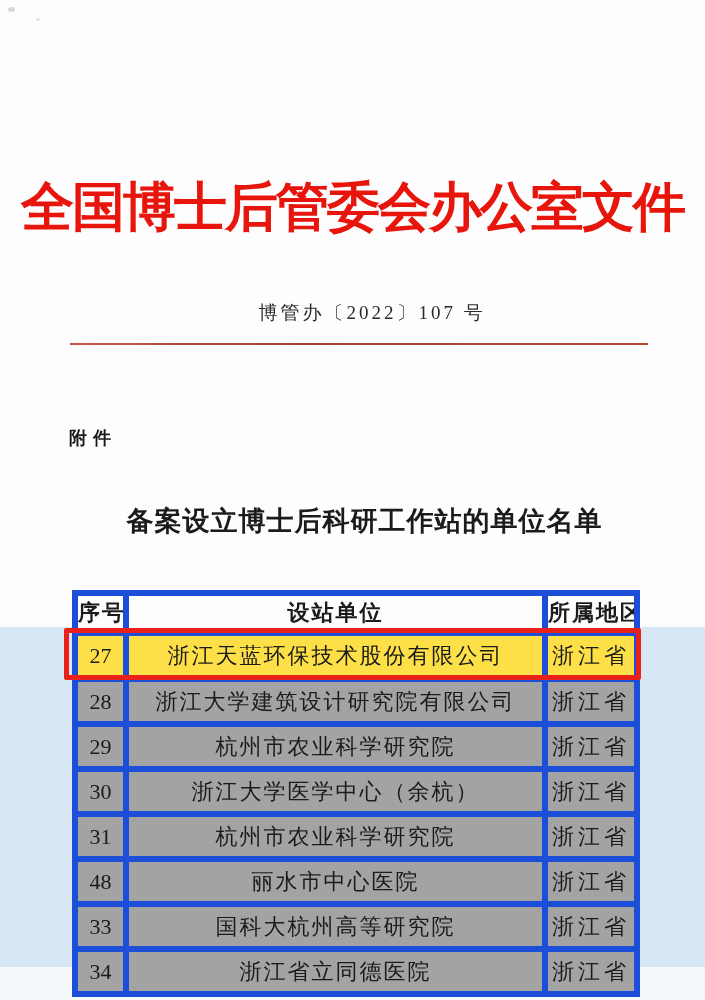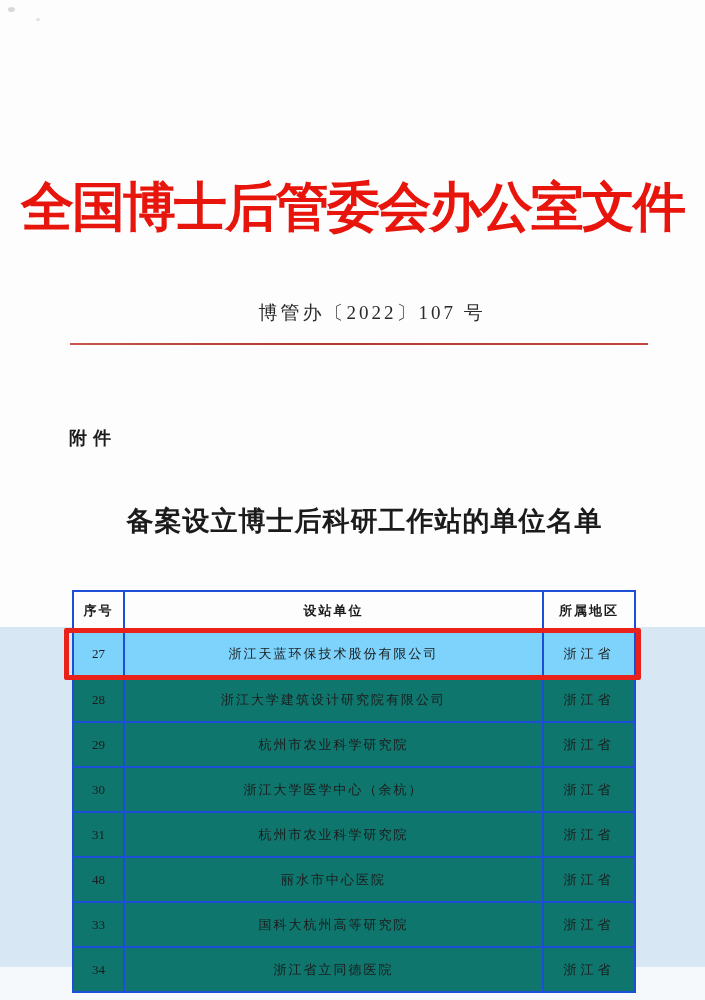--- a/index.html
+++ b/index.html
@@ -80,31 +80,31 @@
     left: 72px; top: 590px;
     width: 562px;
     border-collapse: collapse;
     table-layout: fixed;
     z-index: 2;
   }
   table.units col.c-no { width: 51px; }
   table.units col.c-unit { width: 419px; }
   table.units col.c-region { width: 92px; }
   table.units th, table.units td {
-    border: 2px solid #1d4ed8;
+    border: 6px solid #1d4ed8;
     text-align: center;
     vertical-align: middle;
-    font-size: 13px;
+    font-size: 22px;
     overflow: hidden;
     white-space: nowrap;
   }
   table.units thead tr { height: 40px; background: #fdfdfd; }
   table.units th { font-weight: bold; letter-spacing: 2px; }
-  table.units tbody tr { height: 45px; background: #0f766e; }
-  table.units tbody tr.highlight { height: 46px; background: #7dd3fc; }
+  table.units tbody tr { height: 45px; background: #a3a3a3; }
+  table.units tbody tr.highlight { height: 46px; background: #fde047; }
   td.no { font-family: "Liberation Serif", "DejaVu Serif", serif; font-size: 20px; }
   td.unit { letter-spacing: 2px; }
   td.region { letter-spacing: 4px; }
   .highlight-box {
     position: absolute;
     left: 64px; top: 628px;
     width: 577px; height: 52px;
     border: 5px solid #e8211a;
     border-radius: 2px;
     z-index: 3;

